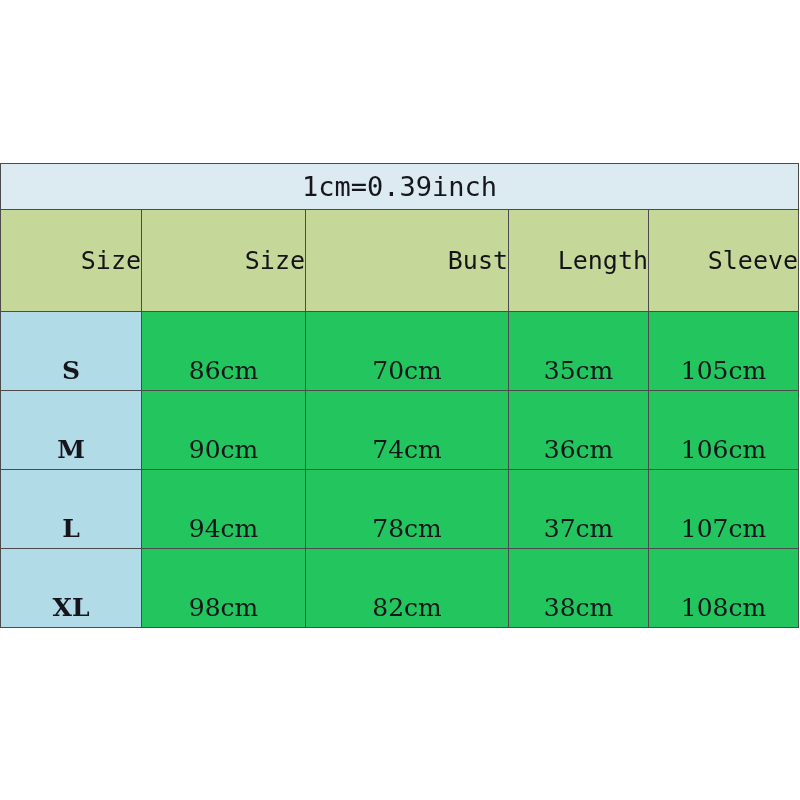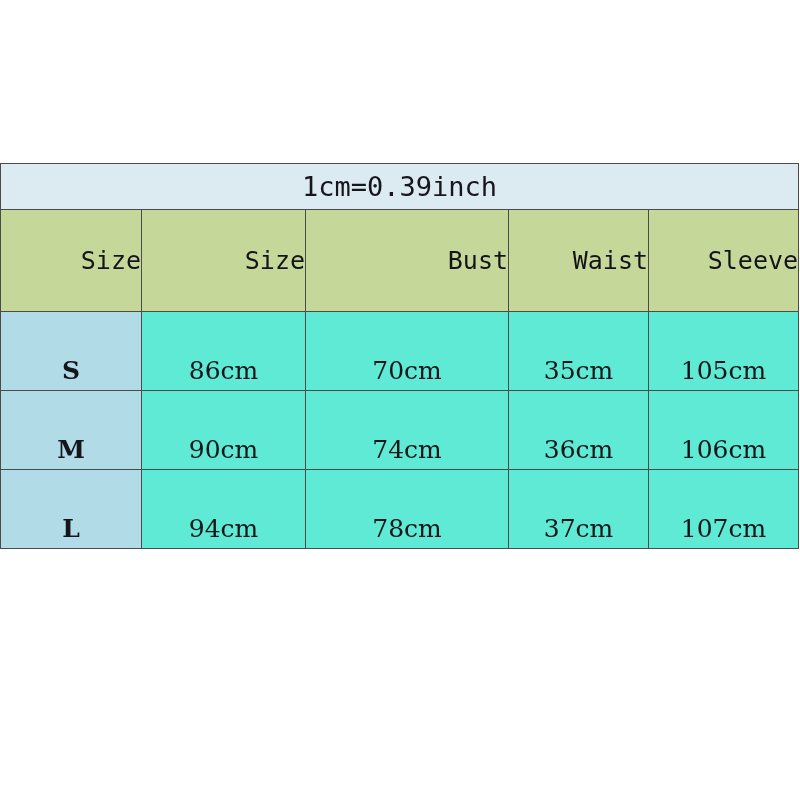--- a/index.html
+++ b/index.html
@@ -74,21 +74,21 @@
     color: #15151b;
   }
 
   .size-cell {
     background: #b2dbe8;
     font-weight: bold;
     font-size: 23px;
   }
 
   .val-cell {
-    background: #5eead4;
+    background: #22c55e;
   }
 
   .cell-text {
     display: block;
     padding-bottom: 7px;
     line-height: 1;
   }
 
   .hdr-text {
     display: block;
@@ -120,21 +120,21 @@
         <td class="hdr-cell">
           <span class="hdr-text">Size</span>
         </td>
         <td class="hdr-cell">
           <span class="hdr-text">Size</span>
         </td>
         <td class="hdr-cell">
           <span class="hdr-text">Bust</span>
         </td>
         <td class="hdr-cell">
-          <span class="hdr-text">Waist</span>
+          <span class="hdr-text">Length</span>
         </td>
         <td class="hdr-cell">
           <span class="hdr-text">Sleeve</span>
         </td>
       </tr>
 
       <tr class="data-row">
         <td class="size-cell">
           <span class="cell-text">S</span>
         </td>
@@ -181,17 +181,34 @@
           <span class="cell-text">78cm</span>
         </td>
         <td class="val-cell">
           <span class="cell-text">37cm</span>
         </td>
         <td class="val-cell">
           <span class="cell-text">107cm</span>
         </td>
       </tr>
 
+      <tr class="data-row">
+        <td class="size-cell">
+          <span class="cell-text">XL</span>
+        </td>
+        <td class="val-cell">
+          <span class="cell-text">98cm</span>
+        </td>
+        <td class="val-cell">
+          <span class="cell-text">82cm</span>
+        </td>
+        <td class="val-cell">
+          <span class="cell-text">38cm</span>
+        </td>
+        <td class="val-cell">
+          <span class="cell-text">108cm</span>
+        </td>
+      </tr>
 
     </tbody>
   </table>
 
 </div>
 
 </body></html>

